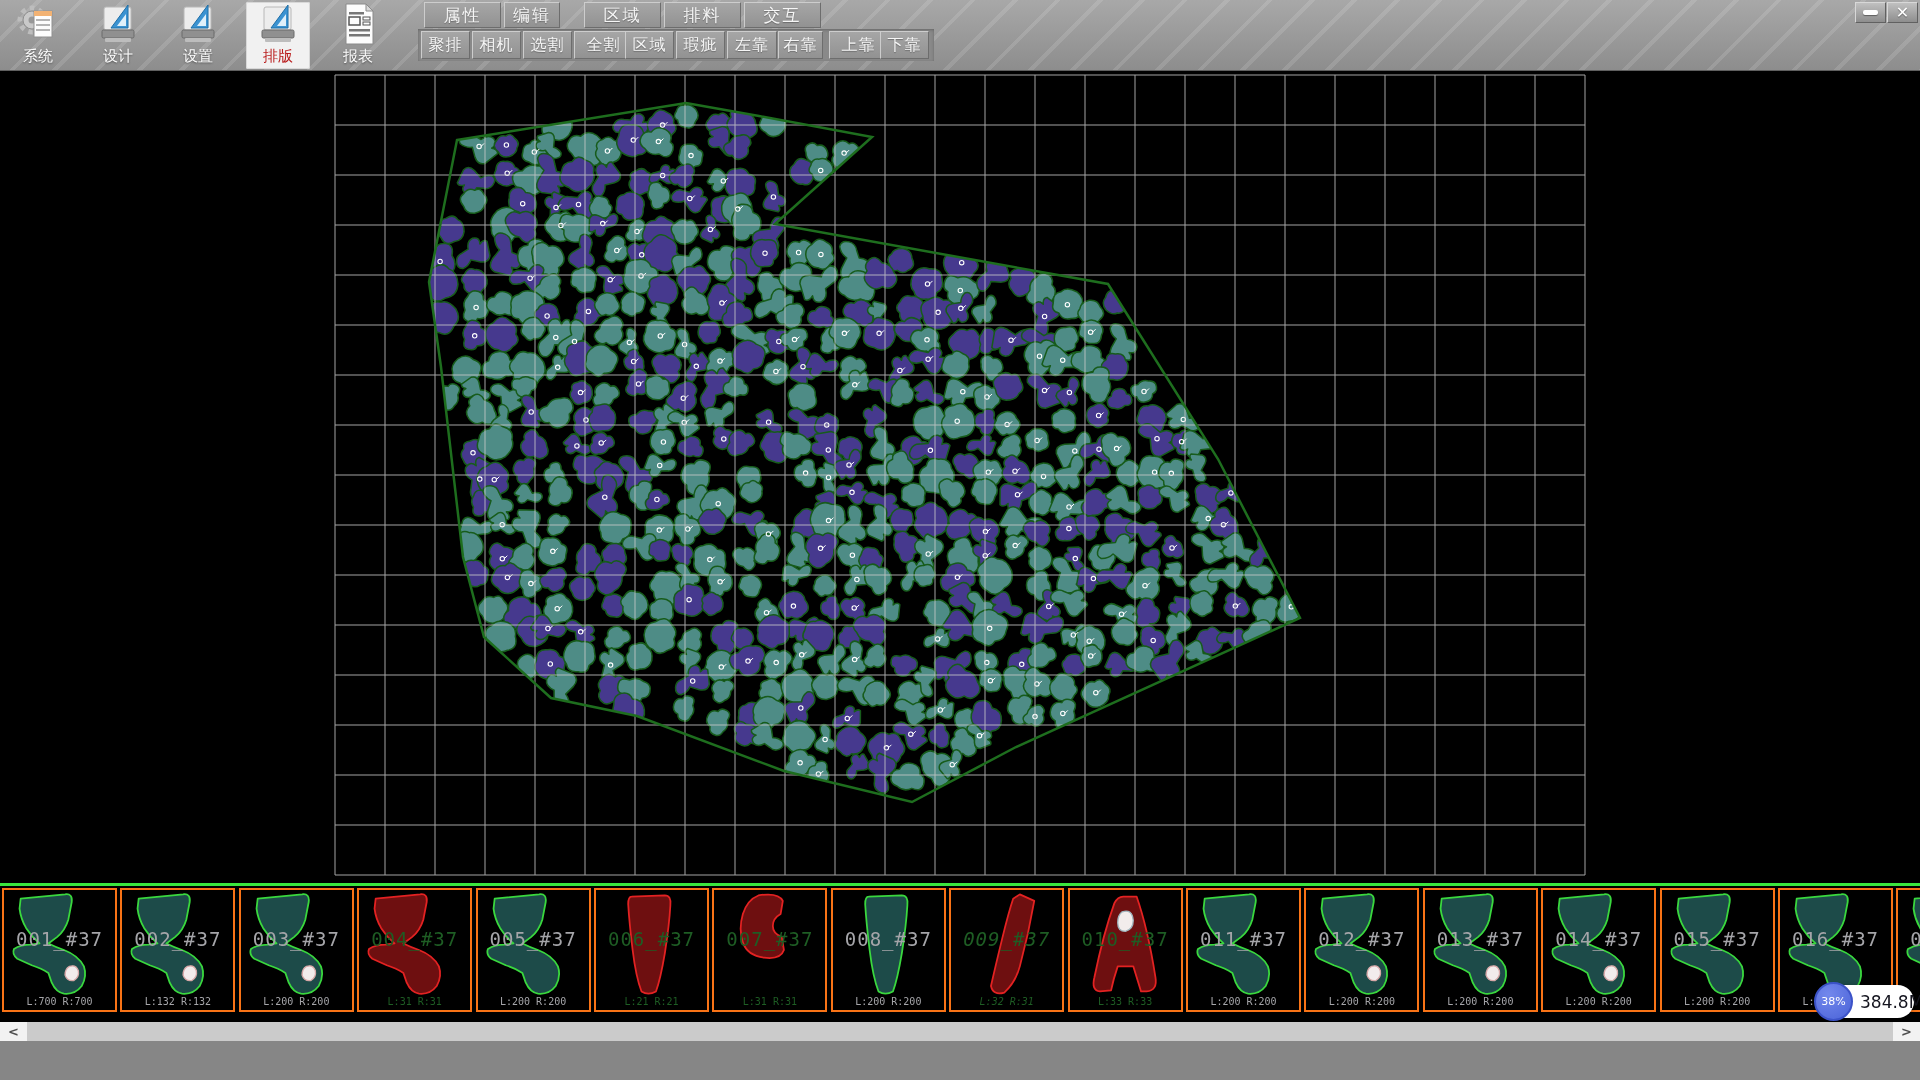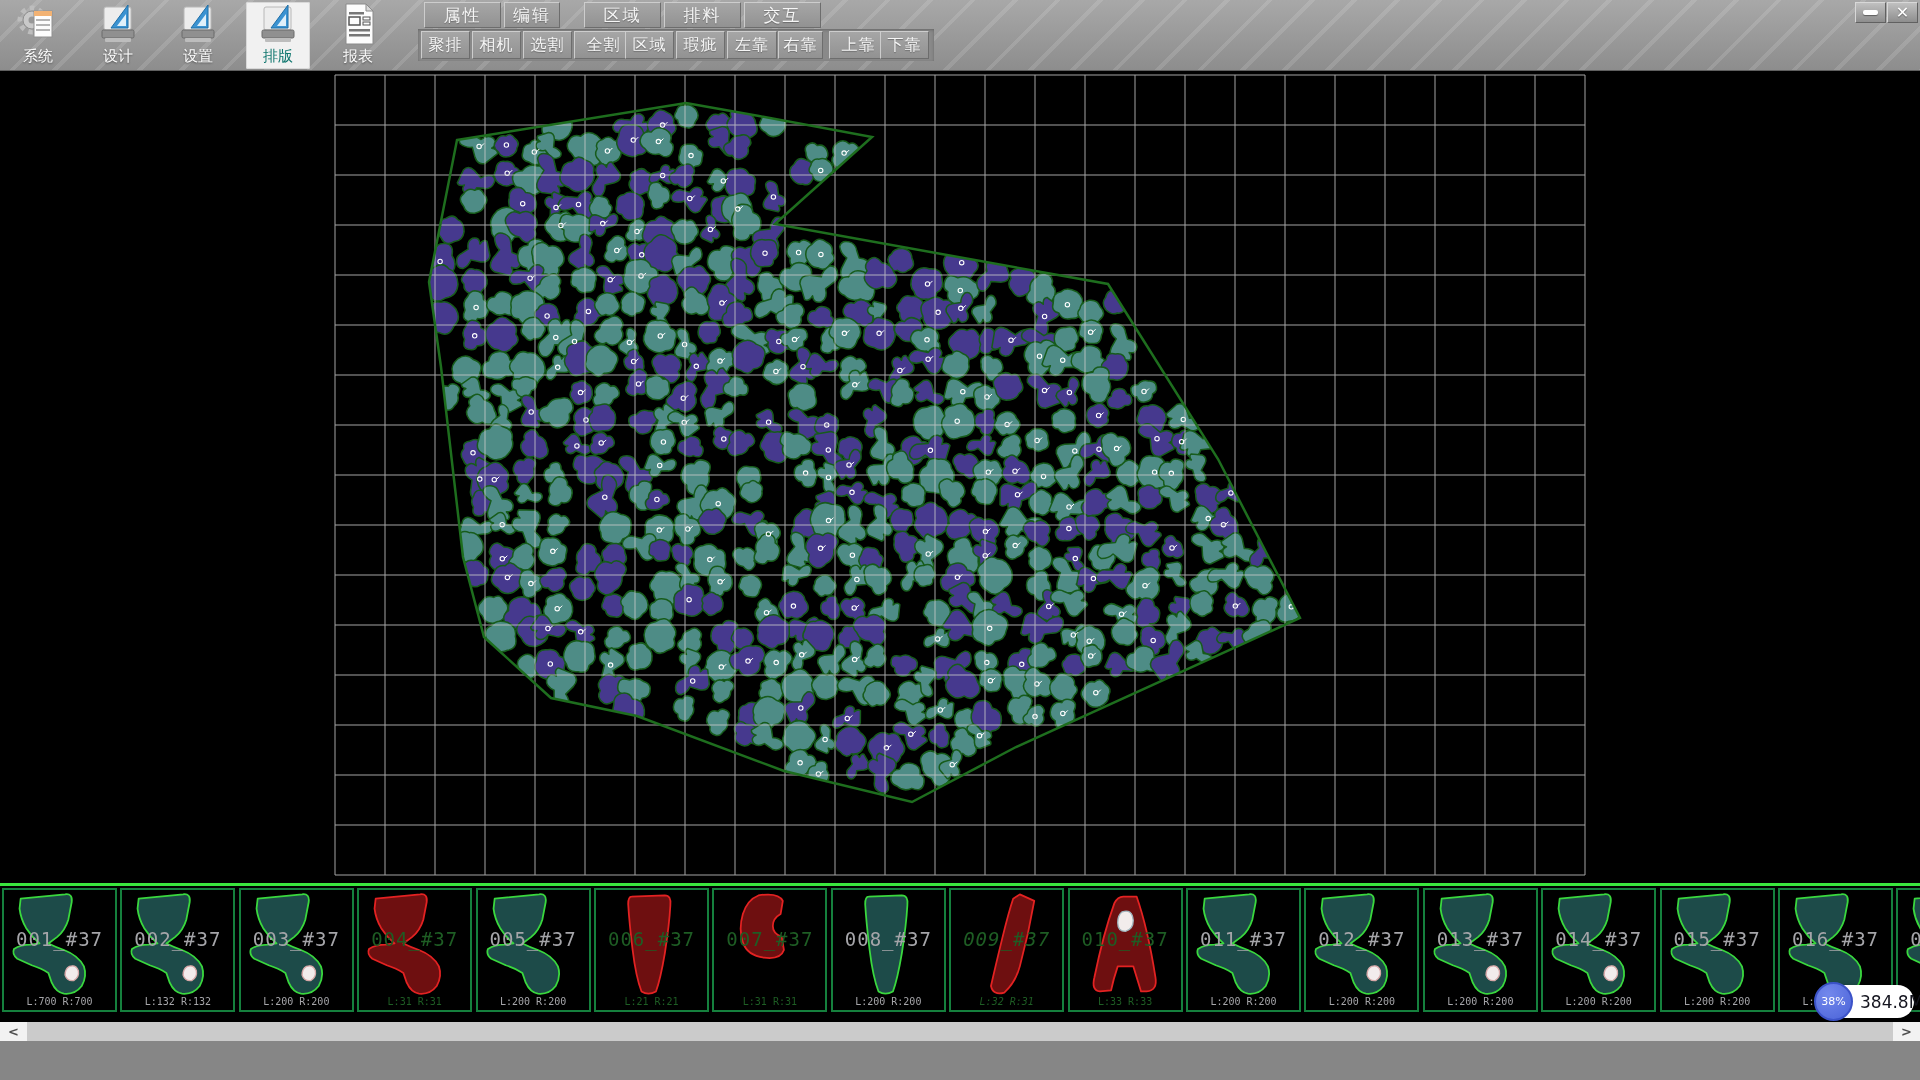--- a/index.html
+++ b/index.html
@@ -10,21 +10,21 @@
   #titlebar { position:absolute; left:0; top:0; width:1920px; height:71px;
     background:
       repeating-linear-gradient(135deg, rgba(255,255,255,0) 0 26px, rgba(255,255,255,.12) 26px 30px),
       linear-gradient(#a8a8a8,#8d8d8d);
     border-bottom:1px solid #5f5f5f; }
 
   .bigbtn { position:absolute; top:2px; width:64px; height:67px; border-radius:2px;
     display:flex; flex-direction:column; align-items:center; justify-content:flex-start; cursor:default; }
   .bigbtn .blabel { font-size:15px; color:#fdfdfd; text-shadow:0 1px 2px rgba(0,0,0,.45); margin-top:1px; }
   .bigbtn.active { background:#f1f1f1; box-shadow:inset 0 0 0 1px #d8d8d8; }
-  .bigbtn.active .blabel { color:#0f766e; text-shadow:none; }
+  .bigbtn.active .blabel { color:#b91c1c; text-shadow:none; }
   .bigbtn svg { width:42px; height:44px; display:block; }
 
   .menubtn { position:absolute; height:26px; display:flex; align-items:center; justify-content:center;
     background:linear-gradient(#a6a6a6,#929292);
     border:1px solid; border-color:#cdcdcd #6d6d6d #6d6d6d #cdcdcd;
     color:#f6f6f6; font-size:17px; letter-spacing:2px; text-shadow:0 1px 1px rgba(0,0,0,.3); }
   #menurow2band { position:absolute; left:418px; top:29px; width:516px; height:32px;
     background:#898989; box-shadow:inset 0 1px 3px rgba(0,0,0,.25); }
   .menubtn.small { height:28px; font-size:16px; letter-spacing:1px; }
 
@@ -35,21 +35,21 @@
   .winbtn .glyph-min { width:15px; height:5px; background:#fff; border-radius:2px; box-shadow:0 1px 1px rgba(0,0,0,.4); }
   .winbtn .glyph-x { color:#fff; font-size:16px; font-weight:bold; line-height:1; text-shadow:0 1px 1px rgba(0,0,0,.4); }
 
   
   #canvas-wrap { position:absolute; left:0; top:71px; width:1920px; height:812px; background:#000; }
 
   
   #strip { position:absolute; left:0; top:883px; width:1920px; height:139px; background:#000; overflow:hidden; }
   #strip-topline { position:absolute; left:0; top:0; width:1920px; height:3px; background:#3ae63e; }
   .cell { position:absolute; top:5px; width:115px; height:124px; background:#000;
-    border:2px solid #15803d; overflow:hidden; }
+    border:2px solid #f97316; overflow:hidden; }
   .cell svg { position:absolute; left:0; top:0; width:100%; height:100%; }
   .cell .cname { position:absolute; left:0; top:38px; width:100%; text-align:center;
     font-family:"DejaVu Sans Mono", monospace; font-size:19px; letter-spacing:1px; }
   .cell .clr { position:absolute; left:0; bottom:3px; width:100%; text-align:center;
     font-family:"DejaVu Sans Mono", monospace; font-size:10px; }
   .lab-gray { color:#a5a5a9; } .lab-green { color:#1e5d24; }
 
   
   #hscroll { position:absolute; left:0; top:1022px; width:1920px; height:19px; background:#cbcbcb; }
   .scrollarrow { position:absolute; top:0; width:27px; height:19px; background:#f2f2f2;

